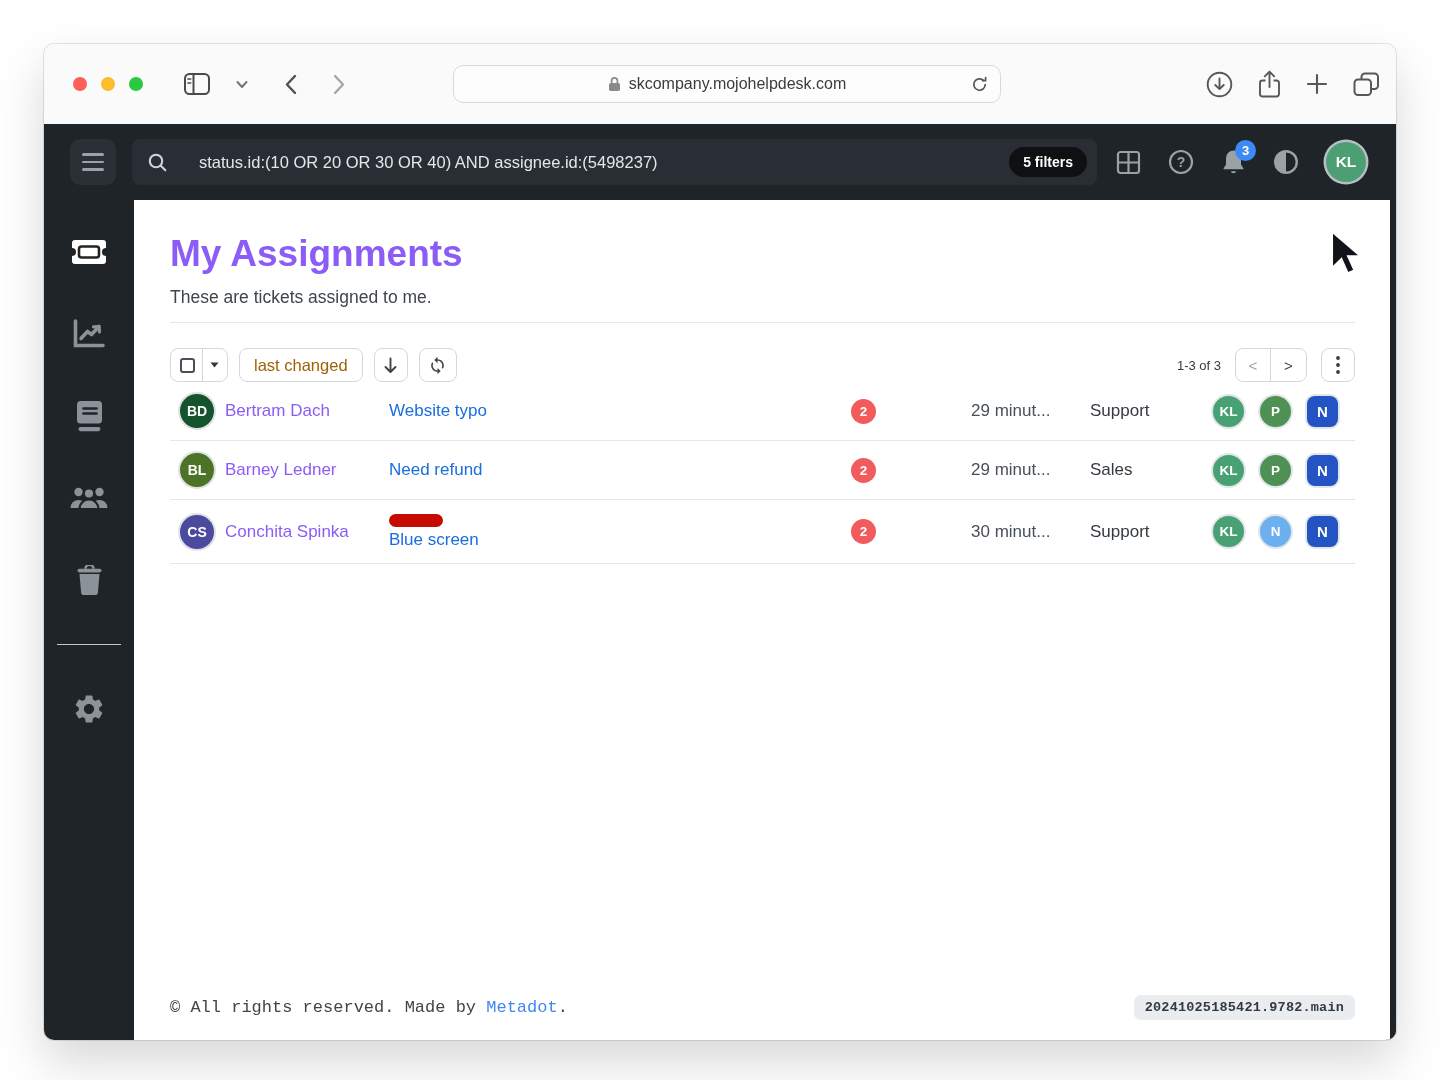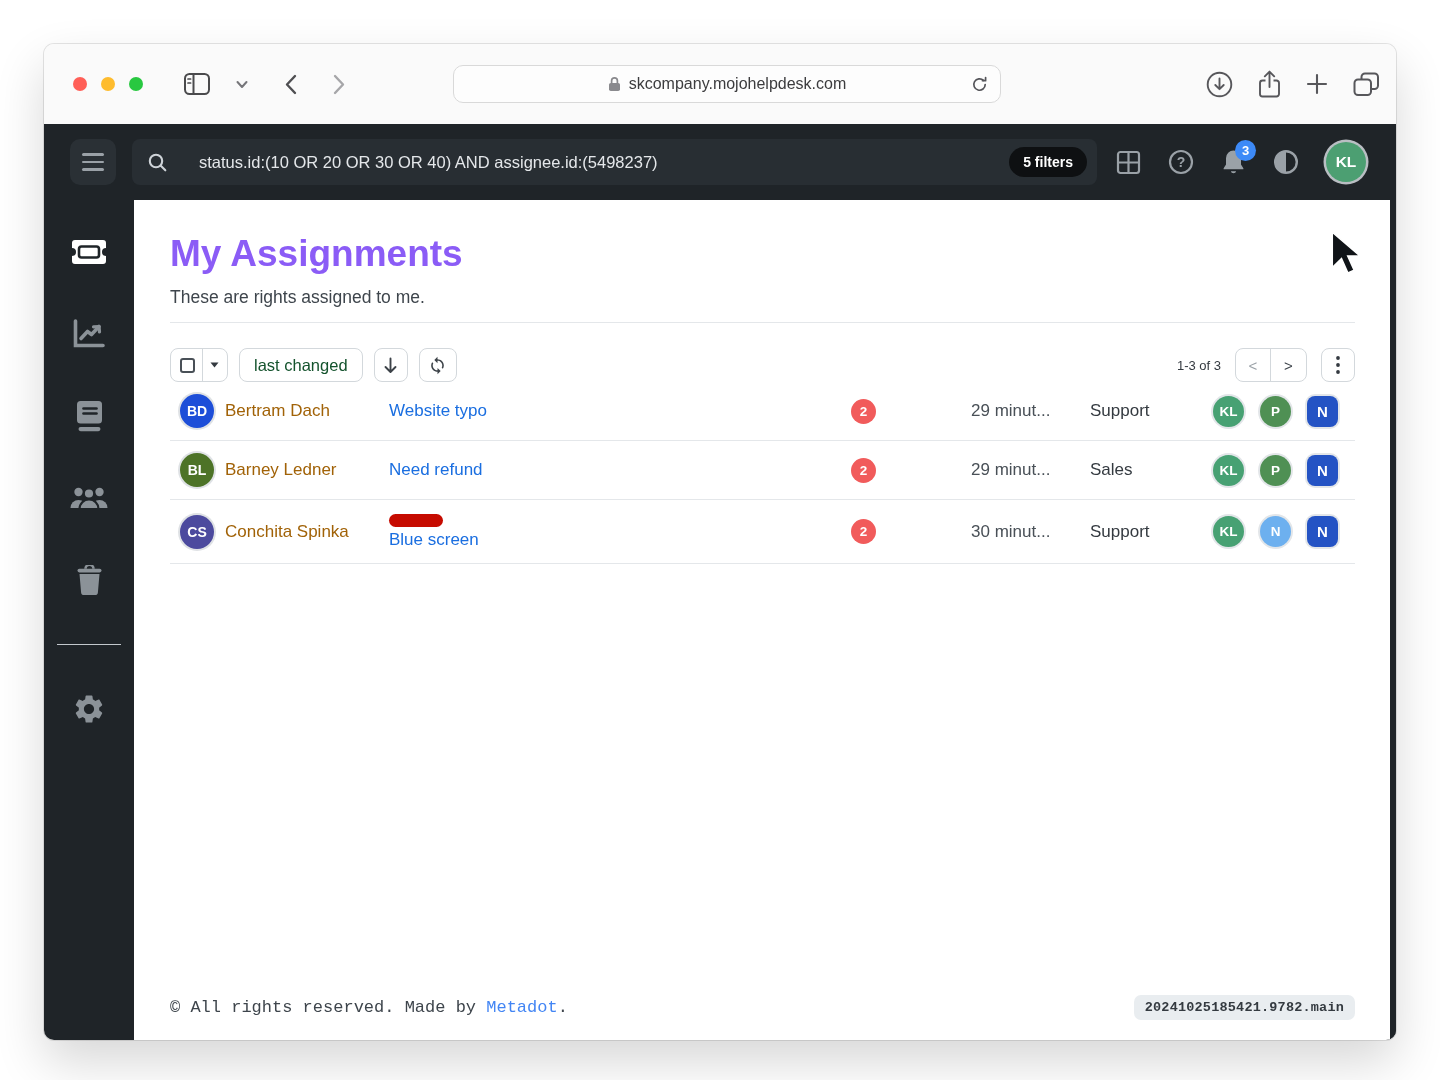--- a/index.html
+++ b/index.html
@@ -68,21 +68,21 @@
 
   .main { flex:1; background:#fff; position:relative; padding:0 35px 0 36px; min-width:0; }
   .page-title { margin:33px 0 12px; font-size:37px; font-weight:600; color:#8b5cf6; }
   .page-subtitle { margin:12px 0 0; font-size:17.5px; color:#3e454c; }
   .rule { margin-top:14px; border:none; border-top:1px solid #e4e7ea; }
 
   
   .toolbar { margin-top:25px; display:flex; align-items:center; }
   .btn {
     background:#fff; border:1px solid #d3d8dc; border-radius:8px; height:34px;
-    display:flex; align-items:center; justify-content:center; color:#14532d; font-size:16.5px;
+    display:flex; align-items:center; justify-content:center; color:#a16207; font-size:16.5px;
     font-family:inherit; padding:0;
   }
   .btn-split-check { width:58px; }
   .check { width:15px; height:15px; border:2px solid #495057; border-radius:3px; margin:0 7px 0 8px; }
   .split-divider { width:1px; align-self:stretch; background:#d3d8dc; }
   .caret-box { width:24px; display:flex; align-items:center; justify-content:center; }
   .btn-sort { padding:0 14px; margin-left:11px; }
   .btn-sq { width:34px; margin-left:11px; }
   .btn-refresh { width:38px; margin-left:11px; }
   .toolbar-right { margin-left:auto; display:flex; align-items:center; gap:14px; }
@@ -98,21 +98,21 @@
   .thead { margin-top:20px; height:38px; border-bottom:1px solid #d9dde1; font-size:16.5px; color:#343a40; }
   .th { padding-left:4px; }
   .th.contact { grid-column:1 / 3; padding-left:8px; }
   .row { height:59px; border-bottom:1px solid #e4e7ea; font-size:17px; }
   .row.tall { height:64px; }
   .cell-contact { display:flex; align-items:center; gap:11px; padding-left:10px; }
   .avatar-sm {
     width:34px; height:34px; border-radius:50%; color:#fff; font-weight:700; font-size:14px;
     display:flex; align-items:center; justify-content:center; box-shadow:0 0 0 2px #dfe2e5; flex:0 0 auto;
   }
-  .name { color:#a16207; white-space:nowrap;text-align:center; }
+  .name { color:#8b5cf6; white-space:nowrap;text-align:center; }
   .cell-subject { padding-left:8px; display:flex; flex-direction:column; align-items:flex-start; gap:3px; }
   .link { color:#1a6ee0; text-decoration:none; }
   .tag { width:54px; height:13px; border-radius:7px; }
   .cell-violation { padding-left:4px; }
   .vbadge { width:25px; height:25px; border-radius:50%; color:#fff; font-size:13.5px; font-weight:700; display:flex; align-items:center; justify-content:center; }
   .cell-updated { color:#495057; padding-left:4px; white-space:nowrap; }
   .cell-queue { color:#343a40; padding-left:4px; }
   .cell-assignees { display:flex; gap:16px; padding-left:4px; }
   .abadge {
     width:31px; height:31px; border-radius:50%; color:#fff; font-weight:700; font-size:13.5px;
@@ -298,21 +298,21 @@
         <hr class="side-divider">
         <button class="side-btn settings">
           <svg width="34" height="34" viewBox="0 0 24 24">
               <path fill="#8b9298" d="M19.14 12.94c.04-.3.06-.61.06-.94 0-.32-.02-.64-.07-.94l2.03-1.58c.18-.14.23-.41.12-.61l-1.92-3.32c-.12-.22-.37-.29-.59-.22l-2.39.96c-.5-.38-1.03-.7-1.62-.94l-.36-2.54c-.04-.24-.24-.41-.48-.41h-3.84c-.24 0-.43.17-.47.41l-.36 2.54c-.59.24-1.13.57-1.62.94l-2.39-.96c-.22-.08-.47 0-.59.22L2.74 8.87c-.12.21-.08.47.12.61l2.03 1.58c-.05.3-.09.63-.09.94s.02.64.07.94l-2.03 1.58c-.18.14-.23.41-.12.61l1.92 3.32c.12.22.37.29.59.22l2.39-.96c.5.38 1.03.7 1.62.94l.36 2.54c.05.24.24.41.48.41h3.84c.24 0 .44-.17.47-.41l.36-2.54c.59-.24 1.13-.56 1.62-.94l2.39.96c.22.08.47 0 .59-.22l1.92-3.32c.12-.22.07-.47-.12-.61l-2.01-1.58zM12 15.6c-1.98 0-3.6-1.62-3.6-3.6s1.62-3.6 3.6-3.6 3.6 1.62 3.6 3.6-1.62 3.6-3.6 3.6z"></path>
             </svg>
         </button>
       </nav>
 
       <main class="main">
         <h1 class="page-title">My Assignments</h1>
-        <p class="page-subtitle">These are rights assigned to me.</p>
+        <p class="page-subtitle">These are tickets assigned to me.</p>
         <hr class="rule">
 
         <div class="toolbar">
           <button class="btn btn-split-check">
             <span class="check"></span>
             <span class="split-divider"></span>
             <span class="caret-box">
               <svg width="9" height="6" viewBox="0 0 9 6">
                   <path d="M0.5 0.5 h8 l-4 5z" fill="#343a40"></path>
                 </svg>
@@ -342,21 +342,21 @@
                   <circle cx="2" cy="9" r="1.9" fill="#343a40"></circle>
                   <circle cx="2" cy="16" r="1.9" fill="#343a40"></circle>
                 </svg>
             </button>
           </div>
         </div>
 
 
         <div class="grid row">
           <div class="cell-contact">
-            <span class="avatar-sm" style="background-color: #1d4ed8;">BD</span>
+            <span class="avatar-sm" style="background-color: #14532d;">BD</span>
             <span class="name">Bertram Dach</span>
           </div>
           <div class="cell-subject">
             <a class="link" href="#">Website typo</a>
           </div>
           <div class="cell-violation">
             <span class="vbadge" style="background-color: rgb(241, 91, 91);">2</span>
           </div>
           <div class="cell-updated">29 minut...</div>
           <div class="cell-queue">Support</div>

